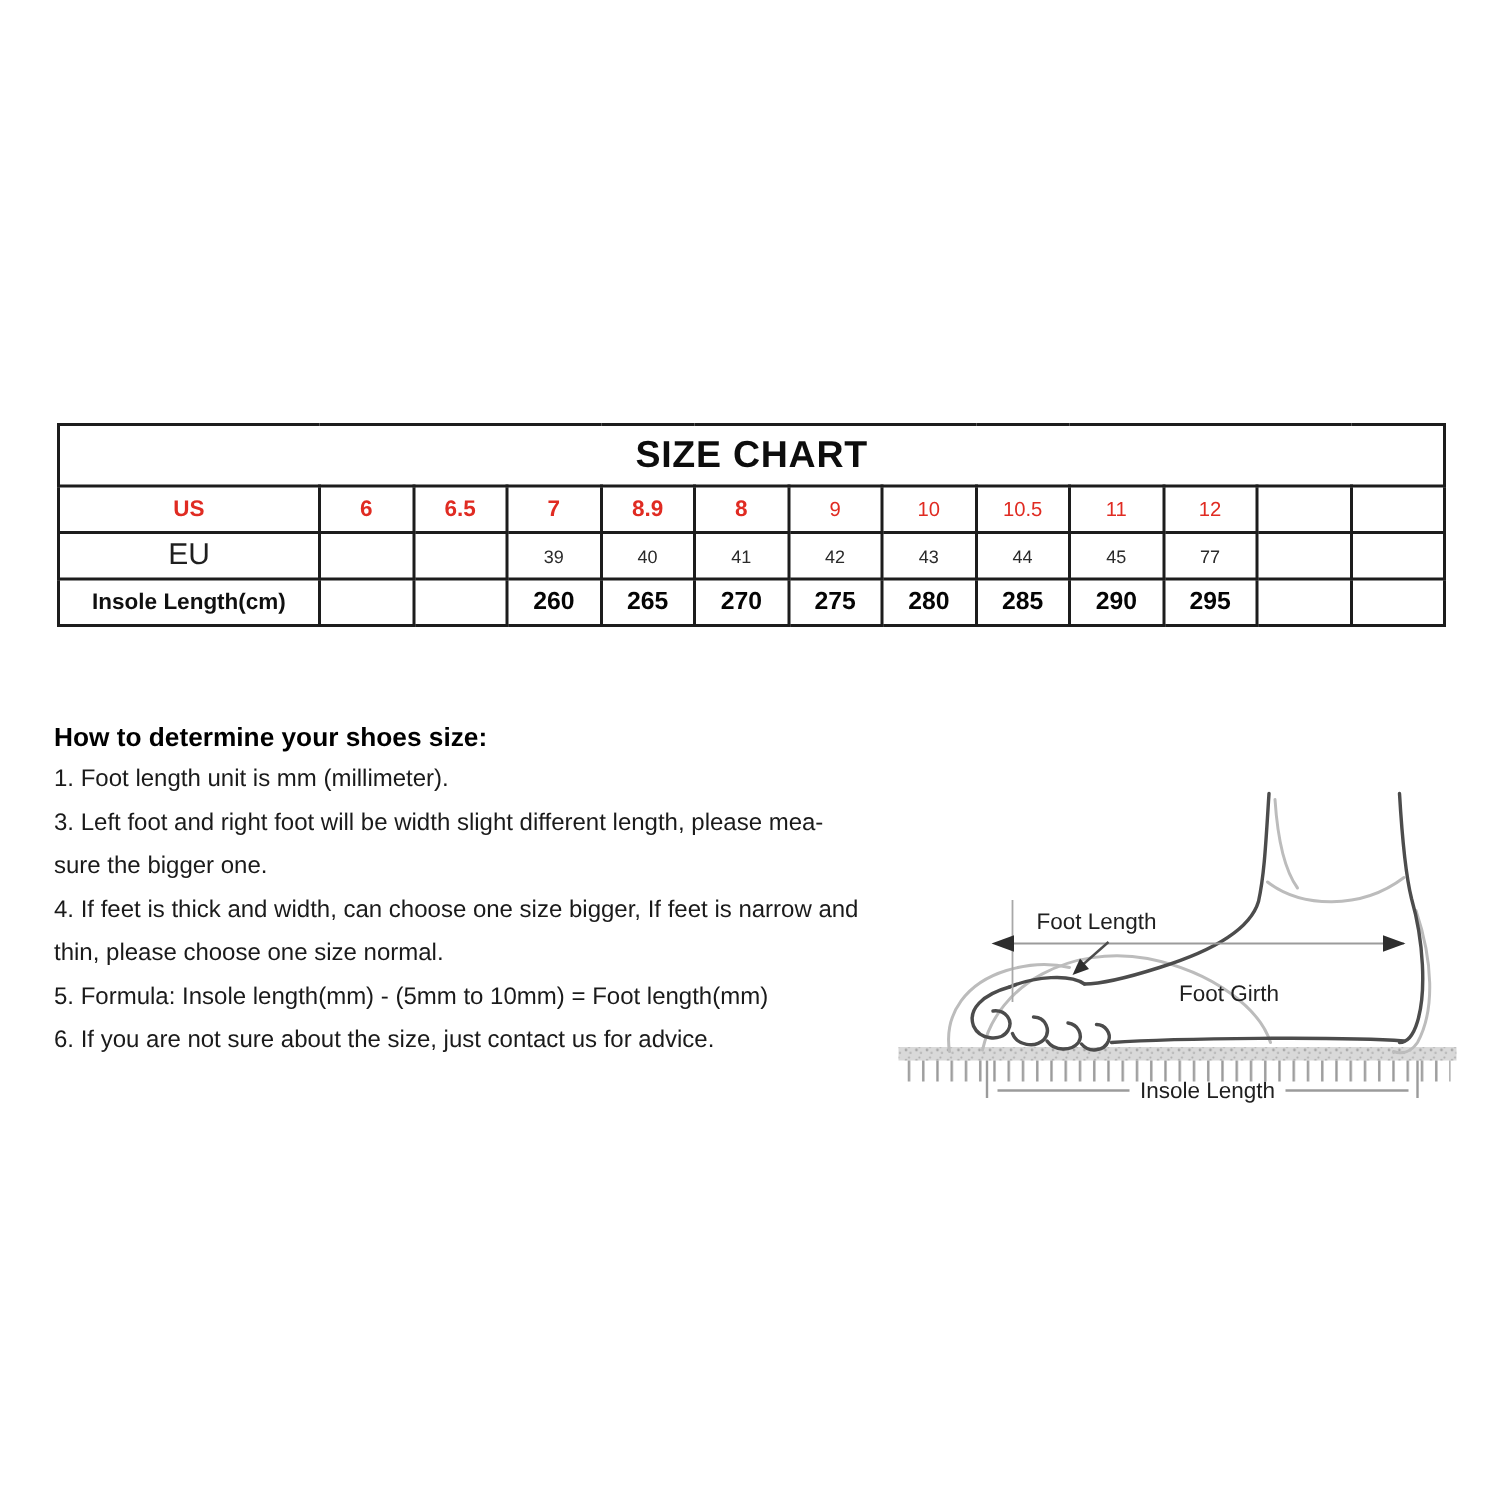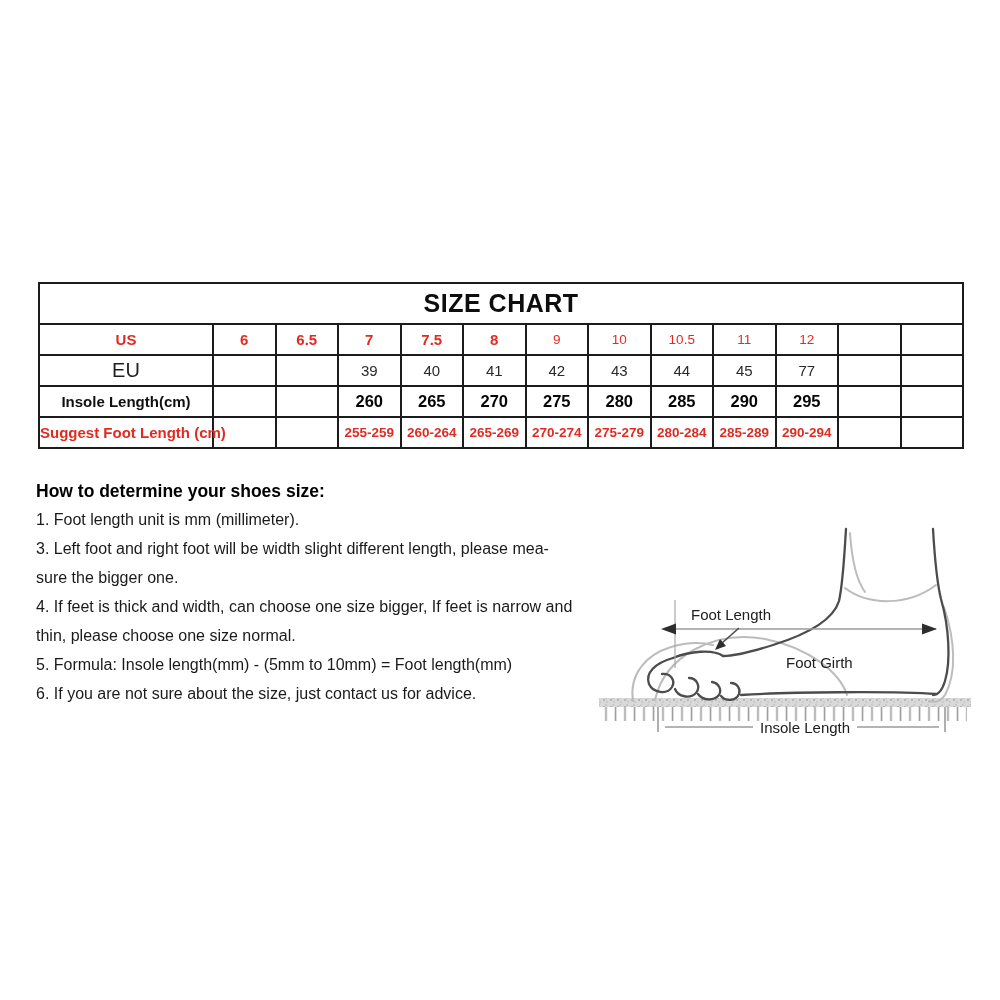--- a/index.html
+++ b/index.html
@@ -13,21 +13,21 @@
   table.size-table col.label-col { width:174px; }
   table.size-table col.size-col { width:62.5px; }
   table.size-table td, table.size-table th { border:2px solid var(--border);
     text-align:center; vertical-align:middle; padding:0; overflow:visible; }
   .title-cell { height:41px; font-size:25px; font-weight:700; color:#0d0d0d; letter-spacing:.5px; }
   table.size-table tbody td, table.size-table tbody th { height:31px; }
   tr.row-us th { color:var(--red); font-weight:700; font-size:15px; }
   tr.row-us td { color:var(--red); font-weight:700; font-size:15px; }
   tr.row-us td:nth-child(n+7) { font-weight:400; font-size:13.5px; }
   tr.row-eu th { color:#1f1f1f; font-weight:400; font-size:20px; }
-  tr.row-eu td { color:#2a2a2a; font-weight:400; font-size:15px;text-align:center; }
+  tr.row-eu td { color:#2a2a2a; font-weight:400; font-size:12px;text-align:center; }
   tr.row-insole th { color:#101010; font-weight:600; font-size:15px;margin-top:32px; }
   tr.row-insole td { color:#050505; font-weight:700; font-size:16.5px; }
   tr.row-suggest th { color:var(--red); font-weight:700; font-size:15px; white-space:nowrap; }
   tr.row-suggest td { color:var(--red); font-weight:700; font-size:13.5px; white-space:nowrap; }
 
   
   .instr-heading { position:absolute; left:36px; top:481px; font-size:17.5px;
     font-weight:700; color:#000; white-space:nowrap; }
   .instr-lines { position:absolute; left:36px; top:505px; width:600px; }
   .instr-line { line-height:29px; font-size:16px; color:var(--ink); white-space:nowrap; }
@@ -65,21 +65,21 @@
       <tr>
         <td class="title-cell" colspan="13">SIZE CHART</td>
       </tr>
     </thead>
     <tbody>
         <tr class="row-us">
           <th>US</th>
           <td>6</td>
           <td>6.5</td>
           <td>7</td>
-          <td>7.5</td>
+          <td>8.9</td>
           <td>8</td>
           <td>9</td>
           <td>10</td>
           <td>10.5</td>
           <td>11</td>
           <td>12</td>
           <td></td>
           <td></td>
         </tr>
         <tr class="row-eu">
@@ -102,35 +102,20 @@
           <td></td>
           <td></td>
           <td>260</td>
           <td>265</td>
           <td>270</td>
           <td>275</td>
           <td>280</td>
           <td>285</td>
           <td>290</td>
           <td>295</td>
-          <td></td>
-          <td></td>
-        </tr>
-        <tr class="row-suggest">
-          <th>Suggest Foot Length (cm)</th>
-          <td></td>
-          <td></td>
-          <td>255-259</td>
-          <td>260-264</td>
-          <td>265-269</td>
-          <td>270-274</td>
-          <td>275-279</td>
-          <td>280-284</td>
-          <td>285-289</td>
-          <td>290-294</td>
           <td></td>
           <td></td>
         </tr>
       </tbody>
   </table>
 
   <div class="instr-heading">How to determine your shoes size:</div>
   <div class="instr-lines">
       <div class="instr-line">1. Foot length unit is mm (millimeter).</div>
       <div class="instr-line">3. Left foot and right foot will be width slight different length, please mea-</div>

